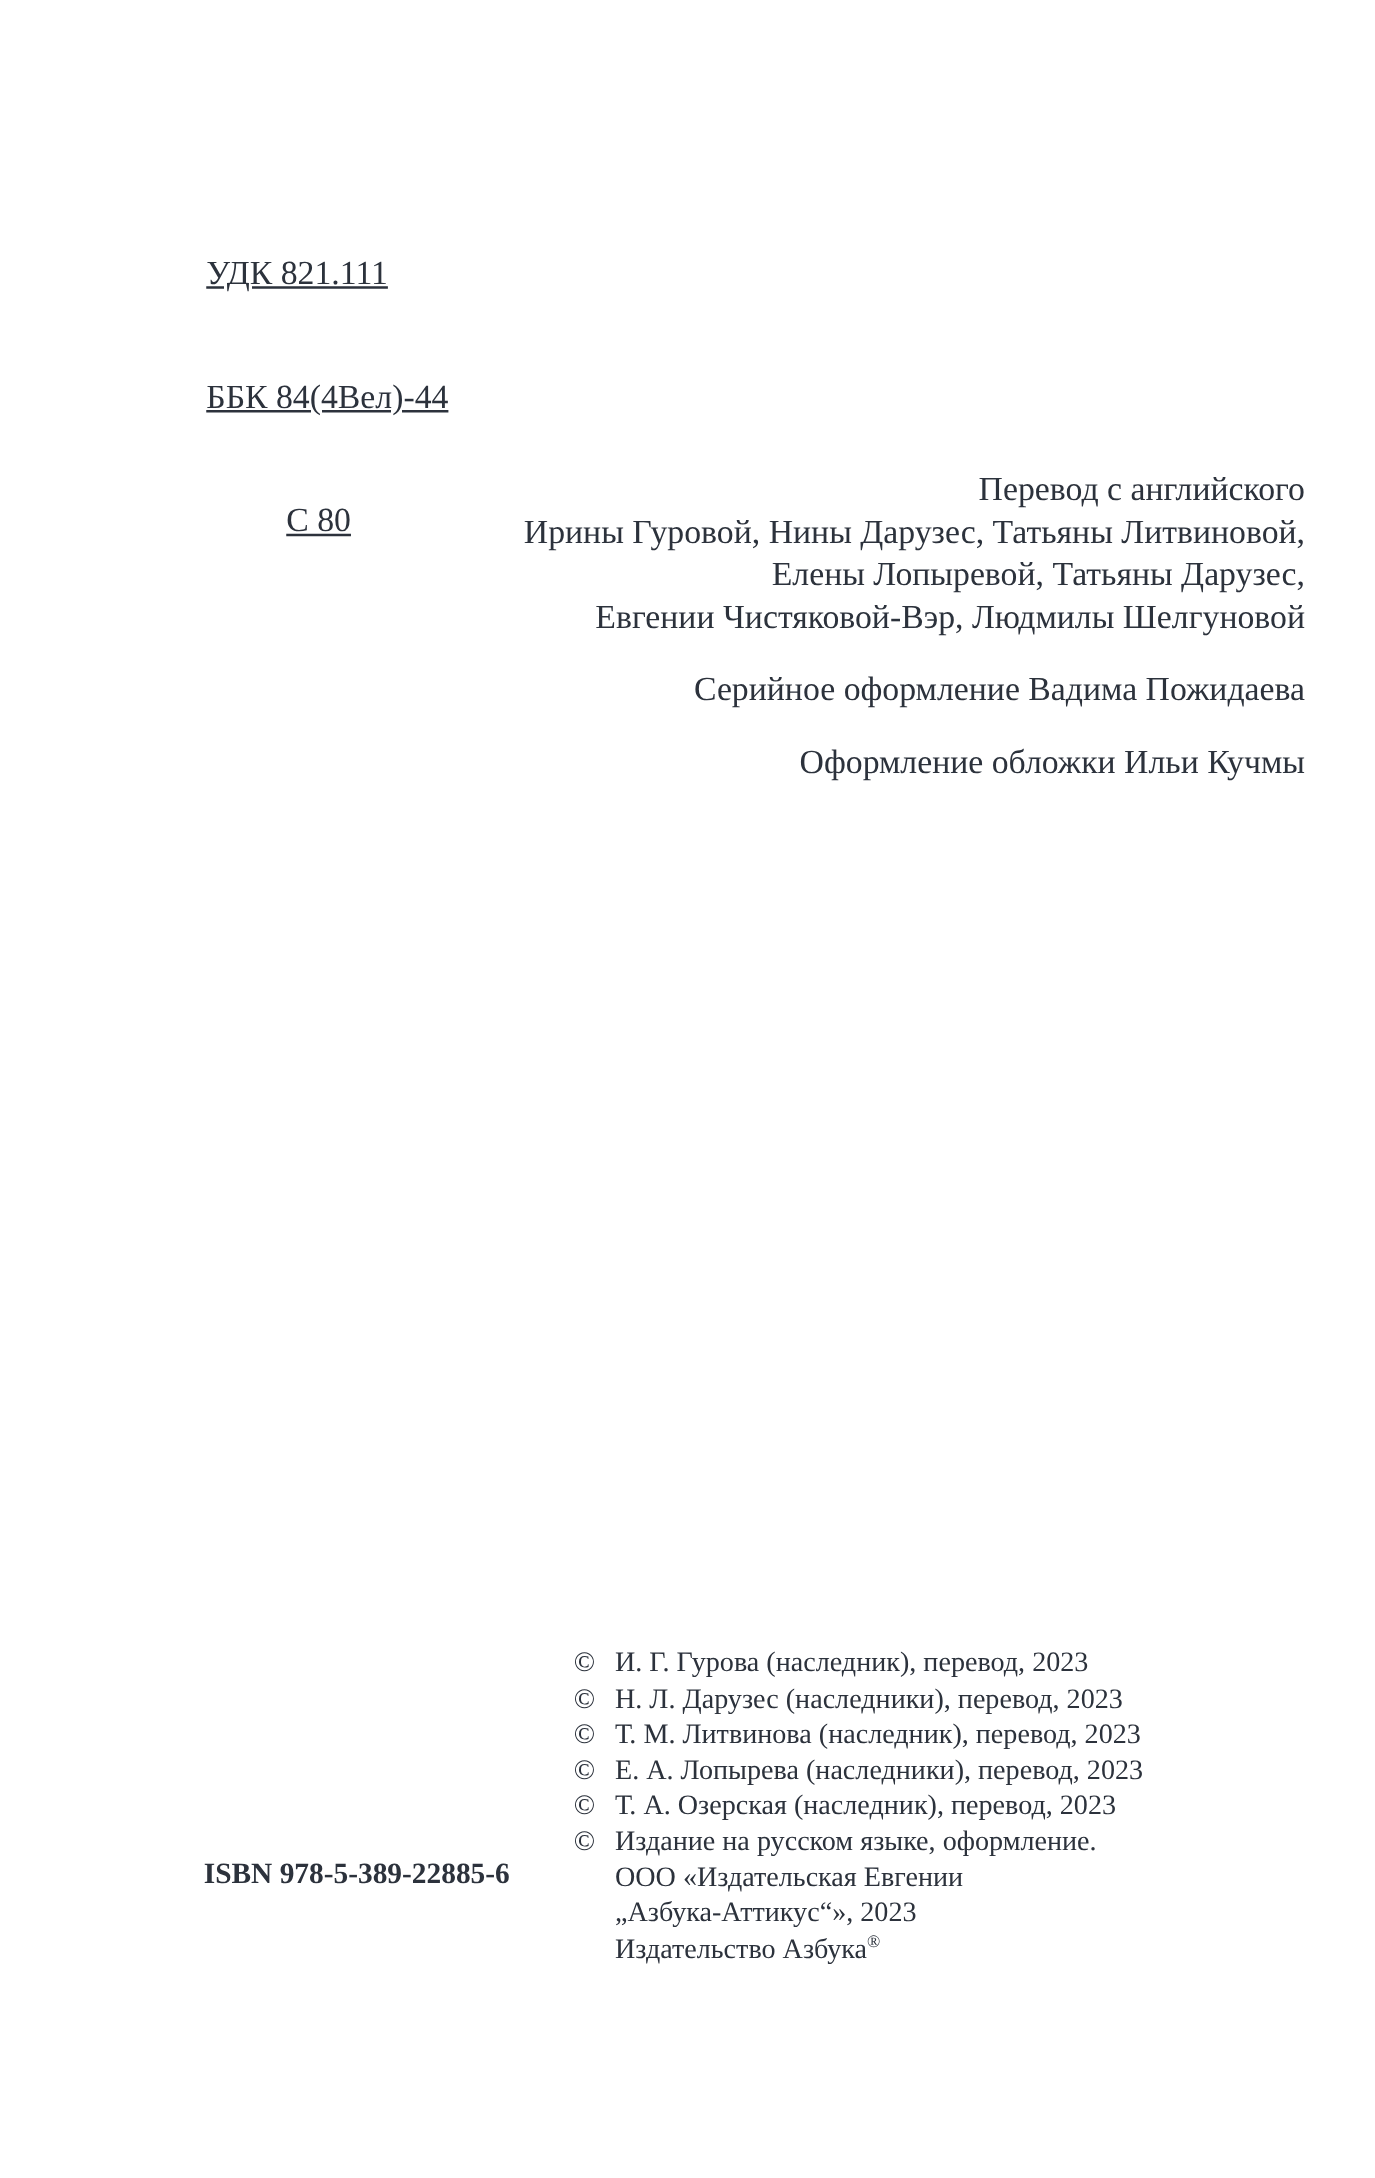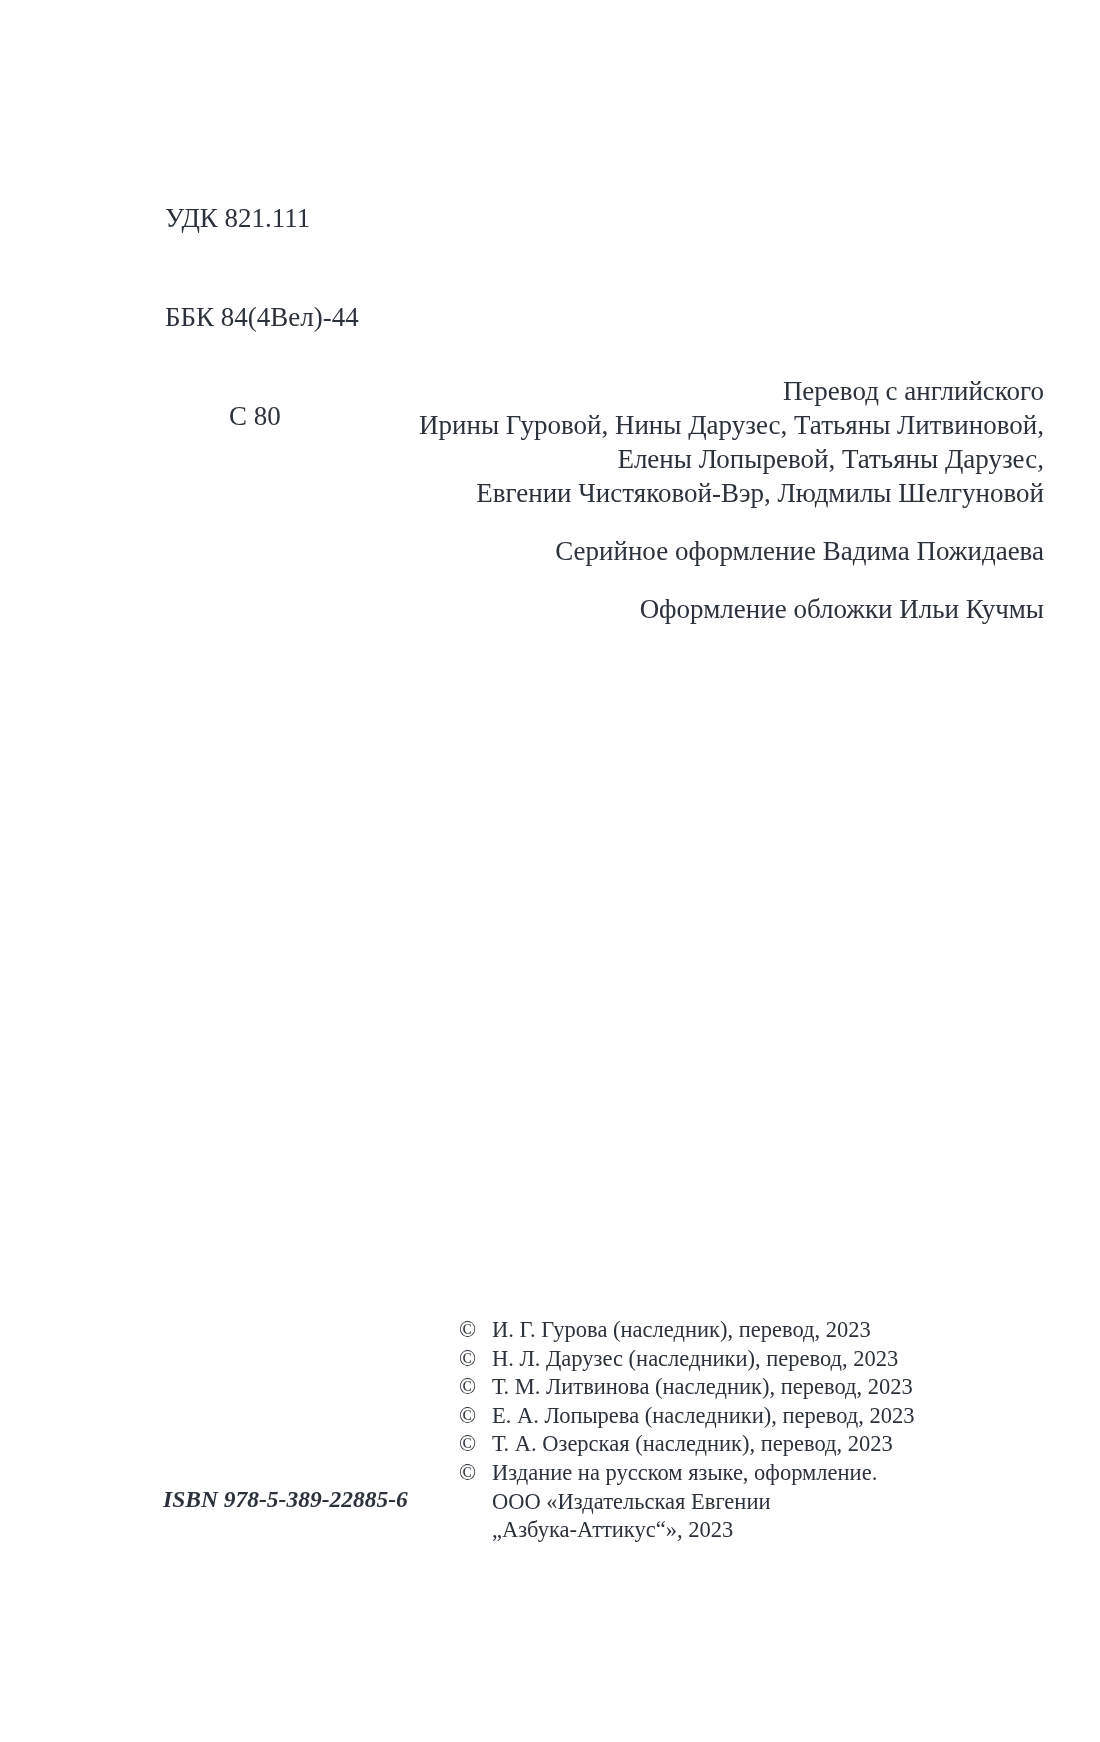--- a/index.html
+++ b/index.html
@@ -18,21 +18,21 @@
   }
   
   .udc-block {
     position: absolute;
     left: 165px;
     top: 136px;
     font-size: 27px;
     line-height: 33px;
     white-space: pre;
   }
-  .udc-line { display: block; }
+  .udc-line { display: block; text-decoration: underline; }
   .author-sign { padding-left: 64px; }
 
   
   .center-block {
     position: absolute;
     left: 0;
     top: 374px;
     width: 1044px;
     text-align: center;
     font-size: 27px;
@@ -63,21 +63,20 @@
   }
 
   
   .isbn-line {
     position: absolute;
     left: 163px;
     top: 1486px;
     font-size: 23.5px;
     font-weight: bold;
     white-space: nowrap;
-    font-style: italic;
   }
 </style>
 </head>
 <body>
 
 <div class="page">
 
   <div class="udc-block">
     <span class="udc-line">УДК 821.111</span>
     <span class="udc-line">ББК 84(4Вел)-44</span>
@@ -95,17 +94,18 @@
 
   <div class="copyright-block">
     <span class="copy-row"><span class="copy-symbol">©</span><span>И. Г. Гурова (наследник), перевод, 2023</span></span>
     <span class="copy-row"><span class="copy-symbol">©</span><span>Н. Л. Дарузес (наследники), перевод, 2023</span></span>
     <span class="copy-row"><span class="copy-symbol">©</span><span>Т. М. Литвинова (наследник), перевод, 2023</span></span>
     <span class="copy-row"><span class="copy-symbol">©</span><span>Е. А. Лопырева (наследники), перевод, 2023</span></span>
     <span class="copy-row"><span class="copy-symbol">©</span><span>Т. А. Озерская (наследник), перевод, 2023</span></span>
     <span class="copy-row"><span class="copy-symbol">©</span><span>Издание на русском языке, оформление.</span></span>
     <span class="copy-row copy-cont">ООО «Издательская Евгении</span>
     <span class="copy-row copy-cont">„Азбука-Аттикус“», 2023</span>
+    <span class="copy-row copy-cont"><span>Издательство Азбука</span><span class="reg-mark">®</span></span>
   </div>
 
   <div class="isbn-line">ISBN 978-5-389-22885-6</div>
 
 </div>
 
 </body></html>

